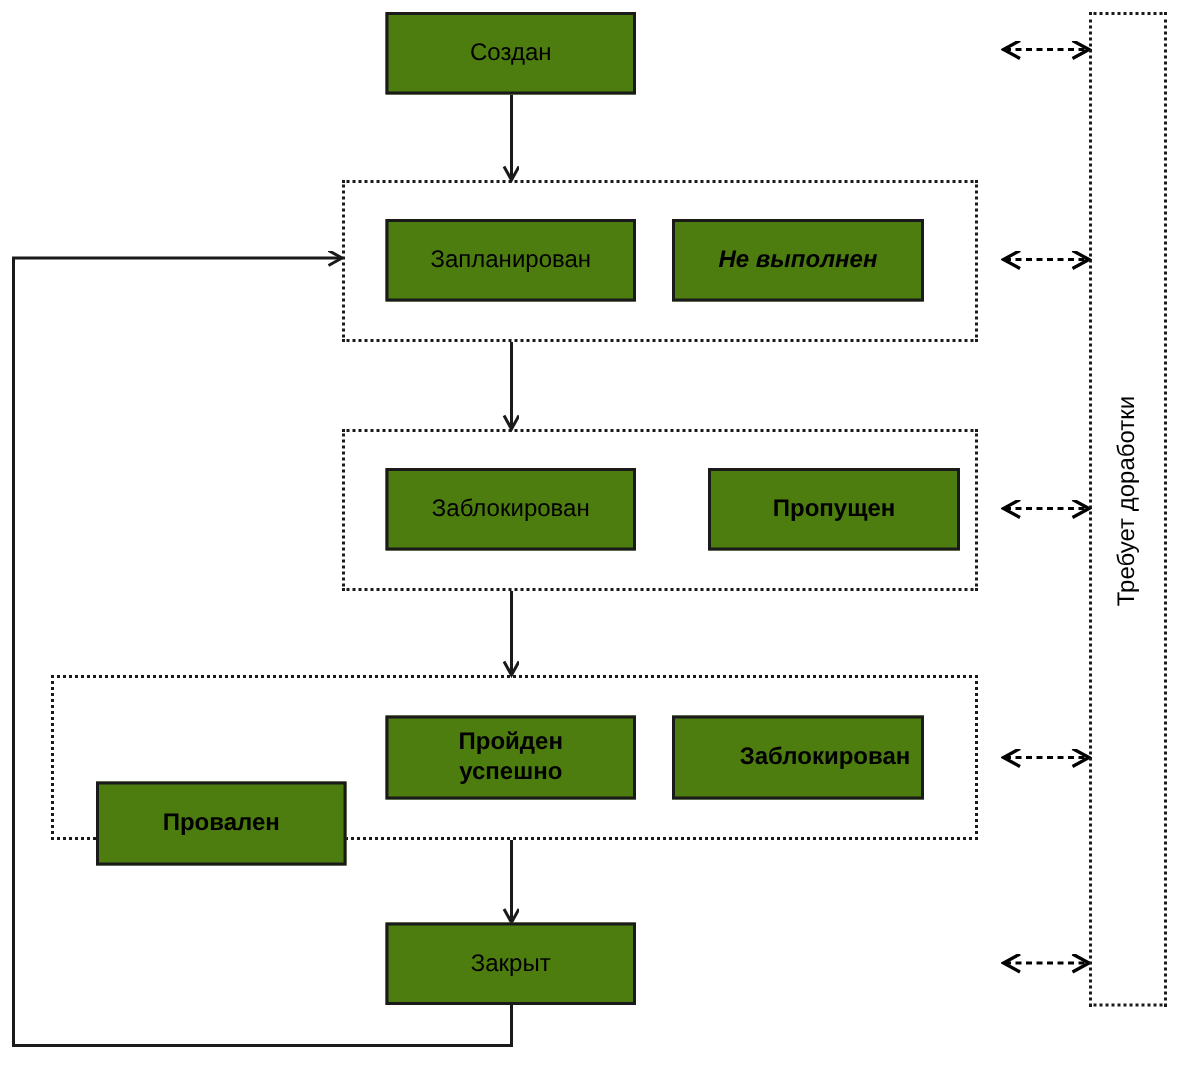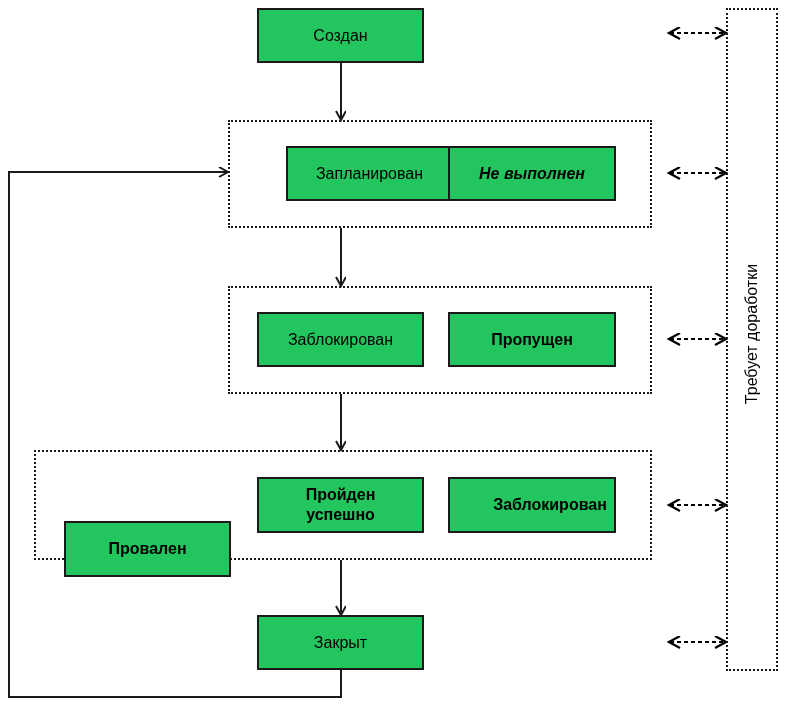--- a/index.html
+++ b/index.html
@@ -21,21 +21,21 @@
     position: absolute;
     left: 0;
     top: 0;
     width: 794px;
     height: 713px;
     pointer-events: none;
   }
   .node {
     position: absolute;
     box-sizing: border-box;
-    background: #22c55e;
+    background: #4d7c0f;
     border: 2px solid #1a1a1a;
     display: flex;
     align-items: center;
     justify-content: center;
     text-align: center;
     color: #000000;
     font-size: 16px;
     line-height: 1.25;
   }
   .node.bold { font-weight: bold; }
@@ -112,27 +112,27 @@
 
   <div class="group" style="left:228px; top:120px; width:424px; height:108px;"></div>
   <div class="group" style="left:228px; top:286px; width:424px; height:108px;"></div>
   <div class="group" style="left:34px; top:450px; width:618px; height:110px;"></div>
 
   <div class="group" style="left:726px; top:8px; width:52px; height:663px;"></div>
   <div class="vlabel" style="left:626px; top:324px; width:252px; height:20px;">Требует доработки</div>
 
   <div class="node regular" style="left:257px; top:8px; width:167px; height:55px;">Создан</div>
 
-  <div class="node regular" style="left:257px; top:146px; width:167px; height:55px;margin-left:29px;">Запланирован</div>
+  <div class="node regular" style="left:257px; top:146px; width:167px; height:55px;">Запланирован</div>
 
   <div class="node bold" style="left:448px; top:146px; width:168px; height:55px;font-style:italic;">Не выполнен</div>
 
   <div class="node regular" style="left:257px; top:312px; width:167px; height:55px;">Заблокирован</div>
 
-  <div class="node bold" style="left:448px; top:312px; width:168px; height:55px;">Пропущен</div>
+  <div class="node bold" style="left:472px; top:312px; width:168px; height:55px;">Пропущен</div>
 
   <div class="node bold" style="left:64px; top:477px; width:167px; height:56px;margin-top:44px;">Провален</div>
 
   <div class="node bold" style="left:257px; top:477px; width:167px; height:56px; padding:0 21px;">Пройден успешно</div>
 
   <div class="node bold" style="left:448px; top:477px; width:168px; height:56px;padding-left:36px;">Заблокирован</div>
 
   <div class="node regular" style="left:257px; top:615px; width:167px; height:55px;">Закрыт</div>
 
 </div>

